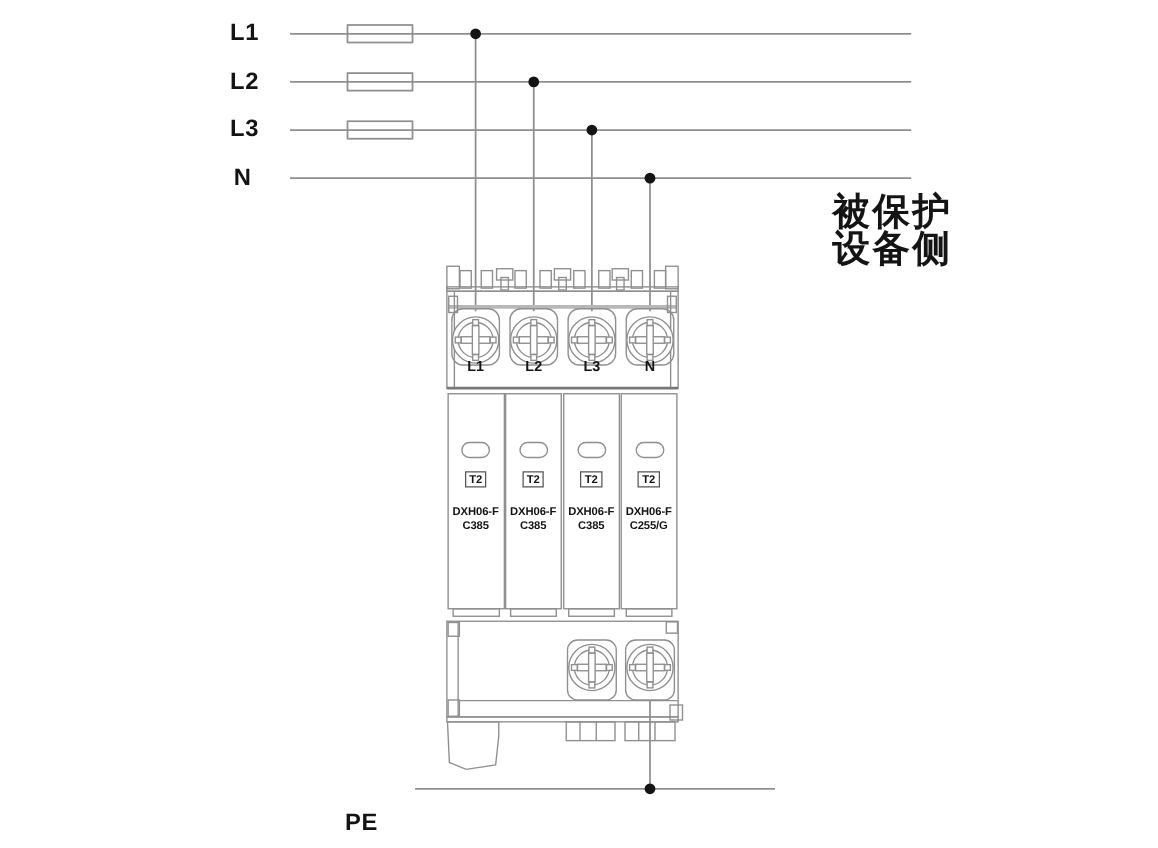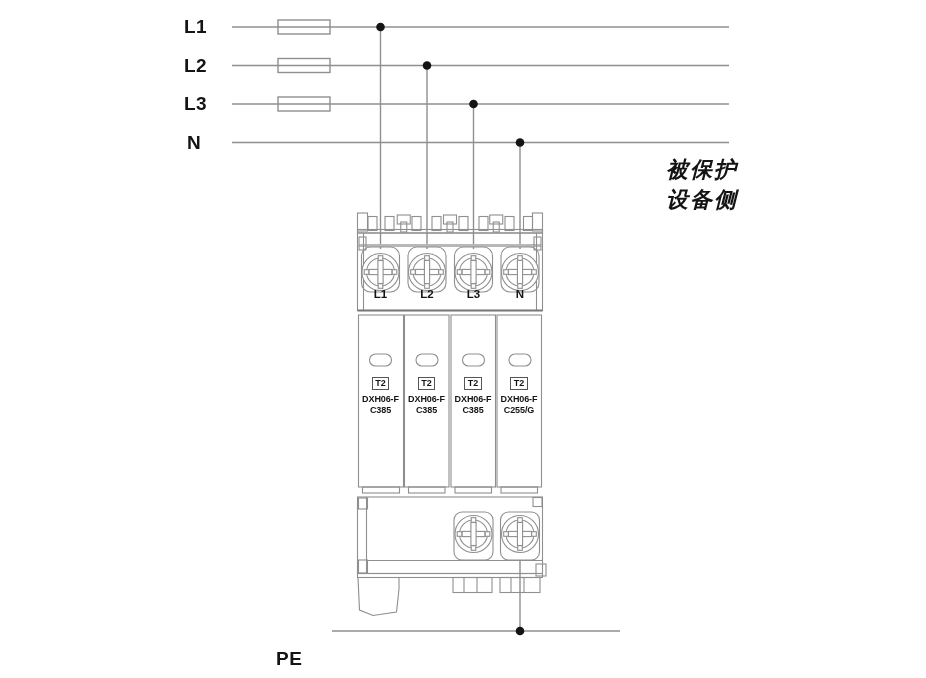--- a/index.html
+++ b/index.html
@@ -15,23 +15,23 @@
   .wire line,.wire rect{stroke:var(--wire);fill:none;stroke-width:1.4px;}
   .dot circle{fill:var(--ink);stroke:none;}
   .outline line,.outline rect,.outline path,.outline circle{stroke:var(--outline);fill:none;stroke-width:1.1px;}
   .thick{stroke:var(--thick) !important;stroke-width:2.2px !important;}
   .shade{stroke:var(--shade) !important;stroke-width:3px !important;}
   .screw circle,.screw rect{stroke:var(--outline);stroke-width:1.1px;fill:#fff;}
   
   .lbl{position:absolute;font-weight:bold;color:var(--ink);white-space:nowrap;}
   .feeder-lbl{font-size:19px;letter-spacing:0.5px;}
   .term-lbl{font-size:11.5px;width:36px;text-align:center;}
-  .cn{font-size:22px;line-height:30px;letter-spacing:2px;font-style:italic;}
+  .cn{font-size:30px;line-height:30px;letter-spacing:2px;}
   .mod{position:absolute;text-align:center;font-weight:bold;font-size:9px;line-height:11.5px;letter-spacing:-0.1px;color:var(--ink);}
-  .t2box{display:inline-block;border:1.6px solid #555;padding:0 2.5px;font-size:9px;line-height:10.5px;margin-bottom:4px;background:#fff;}
+  .t2box{display:inline-block;border:1.6px solid #555;padding:0 2.5px;font-size:9px;line-height:10.5px;margin-bottom:14px;background:#fff;}
 </style>
 </head>
 <body>
 
 <div class="canvas">
 
   <svg width="926" height="678" viewBox="0 0 926 678">
     <defs>
       <g id="screw" class="screw">
         <circle r="18.5"></circle>

